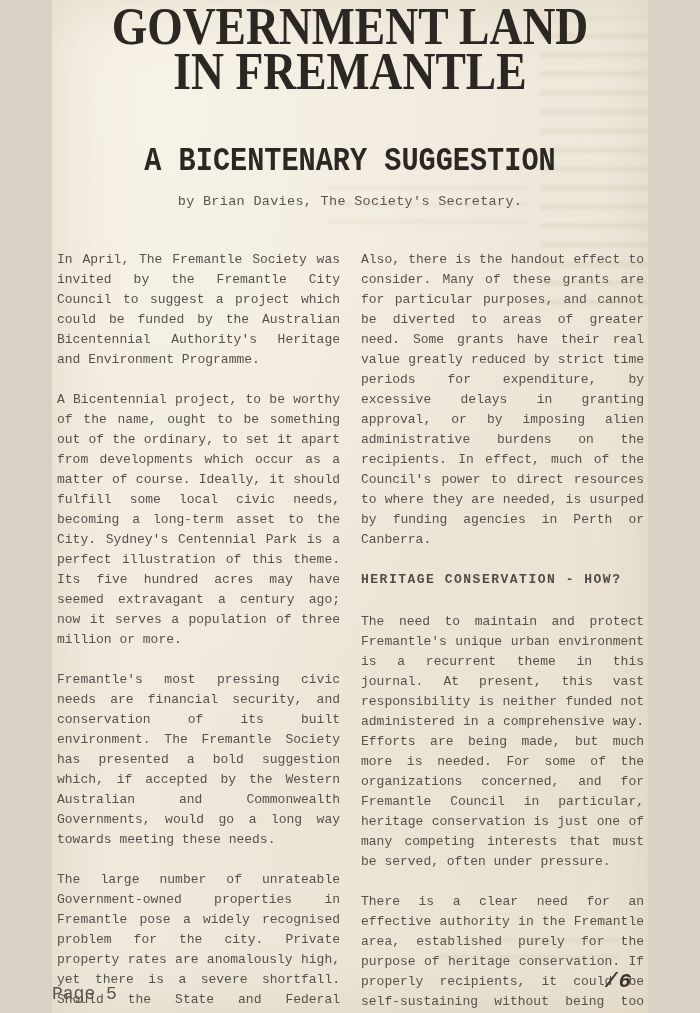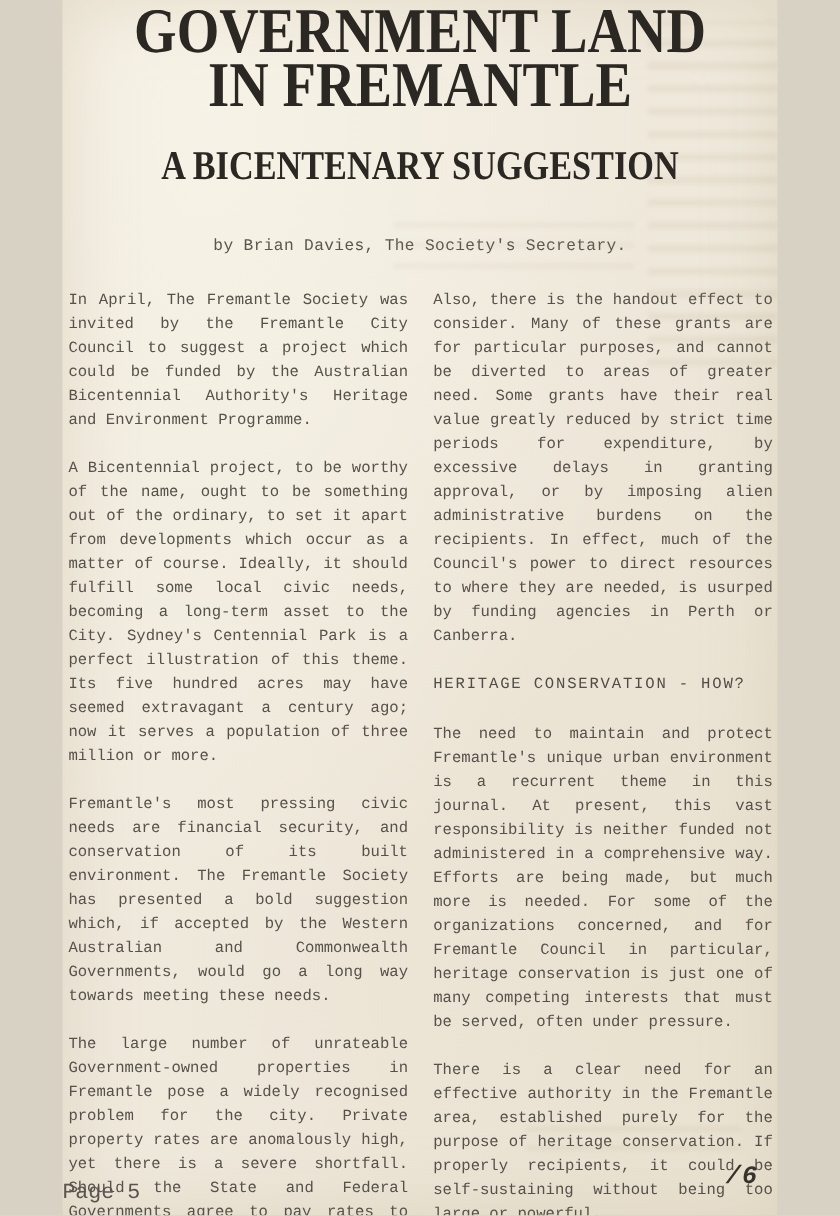--- a/index.html
+++ b/index.html
@@ -30,53 +30,53 @@
     margin:0;
     font-family:"Liberation Serif", serif;
     font-weight:bold;
     font-size:53px;
     line-height:45px;
     color:#2b2722;
     letter-spacing:0px;
   }
   .title .tline{display:block;transform:scaleX(.86);transform-origin:50% 50%;}
   .subtitle{
-    margin:28px 0 0;
-    font-family:Liberation Serif, serif;
+    margin:50px 0 0;
+    font-family:Liberation Mono, monospace;
     font-weight:bold;
     font-size:34px;
     line-height:34px;
     color:#2b2722;
   }
   .subtitle .tline{display:block;transform:scaleX(.84);transform-origin:50% 50%;}
   .byline{
-    margin-top:42px;
+    margin-top:16px;
     text-align:center;
     font-size:13.5px;
     letter-spacing:.3px;
     color:#5a564f;
   }
 
   .columns{
     display:flex;
     gap:21px;
     padding:0 4px 0 5px;
     margin-top:27px;
   }
   .col{
     flex:1 1 0;
     min-width:0;
     font-size:13px;
     line-height:20px;
     text-align:justify;
   }
-  .col p{margin:0 0 20px;}
+  .col p{margin:14px 0 20px;}
   .col h3{
     font-size:13px;
-    font-weight:normal;
+    font-weight:bold;
     letter-spacing:1.5px;
     margin:17px 0 22px;
     text-align:justify;
     color:#514d46;
   }
 
   .page-number{
     position:absolute;left:0;right:16px;bottom:9px;
     font-size:18px;color:#5a564f;
   }

